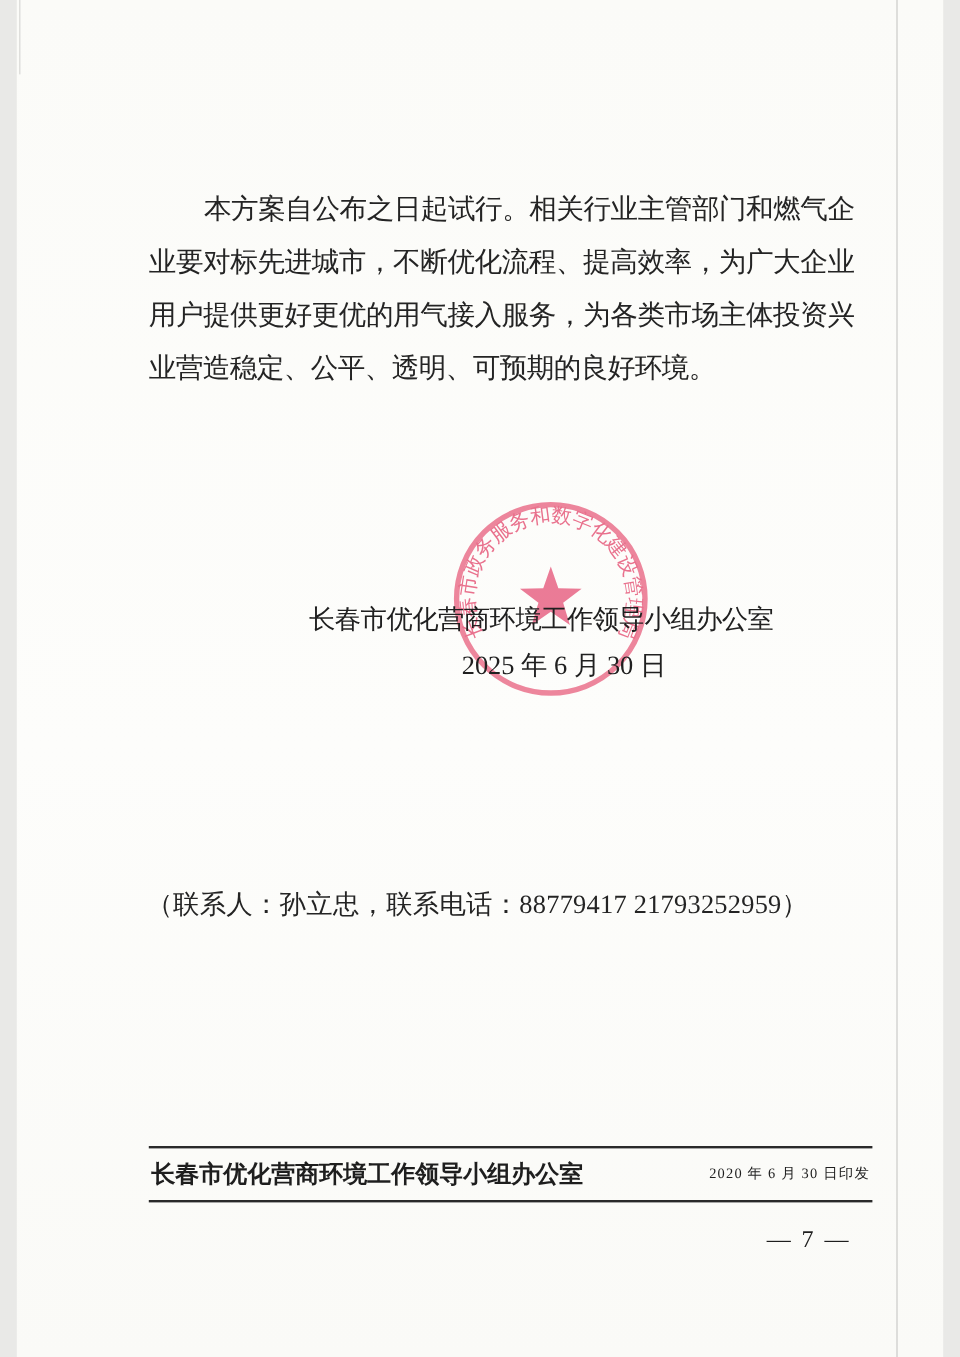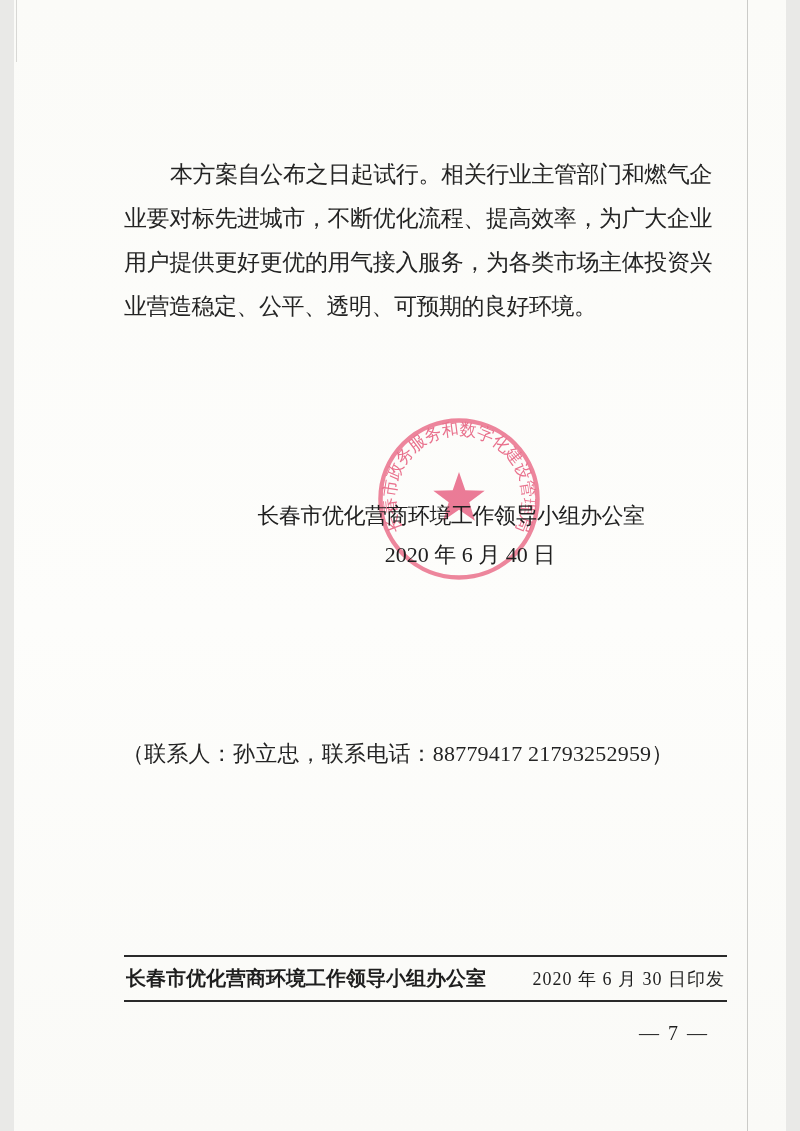--- a/index.html
+++ b/index.html
@@ -107,21 +107,21 @@
     padding: 0 2px;
   }
   .footer-issuer {
     font-size: 20px;
     font-weight: bold;
     letter-spacing: 0;
     white-space: nowrap;
     color: #1e1e1e;
   }
   .footer-issued {
-    font-size: 18px;
+    font-size: 12px;
     letter-spacing: 1px;
     white-space: nowrap;
     color: #1e1e1e;
   }
 
   .page-number {
     position: absolute;
     left: 600px;
     top: 1022px;
     width: 120px;
@@ -148,21 +148,21 @@
       <polygon points="90,63 96.3,81.3 115.7,81.7 100.3,93.3 105.9,111.8 90,100.8 74.1,111.8 79.7,93.3 64.3,81.7 83.7,81.3" fill="#ec7190"></polygon>
       <path id="sealArc" d="M 34.6 122 A 64 64 0 1 1 145.4 122" fill="none"></path>
       <text font-size="17" letter-spacing="-0.5" fill="#ea6686">
         <textPath href="#sealArc" startOffset="50%" text-anchor="middle">长春市政务服务和数字化建设管理局</textPath>
       </text>
     </svg>
   </div>
 
   <div class="signature-org">长春市优化营商环境工作领导小组办公室</div>
 
-  <div class="signature-date">2020 年 6 月 40 日</div>
+  <div class="signature-date">2025 年 6 月 30 日</div>
 
   <div class="contact-line">（联系人：孙立忠，联系电话：88779417 21793252959）</div>
 
   <div class="footer-band">
     <span class="footer-issuer">长春市优化营商环境工作领导小组办公室</span>
     <span class="footer-issued">2020 年 6 月 30 日印发</span>
   </div>
 
   <div class="page-number">— 7 —</div>
 

